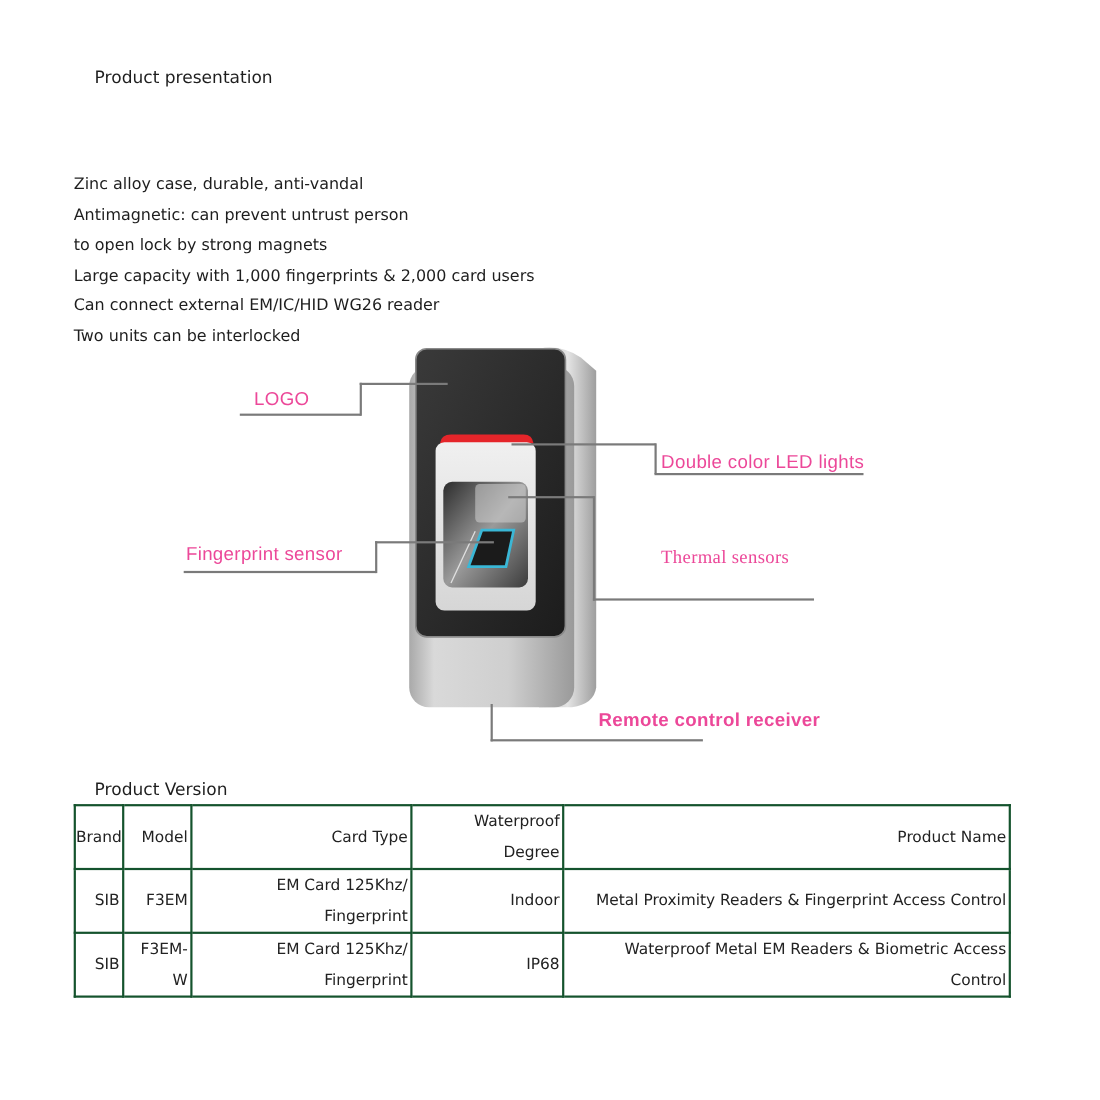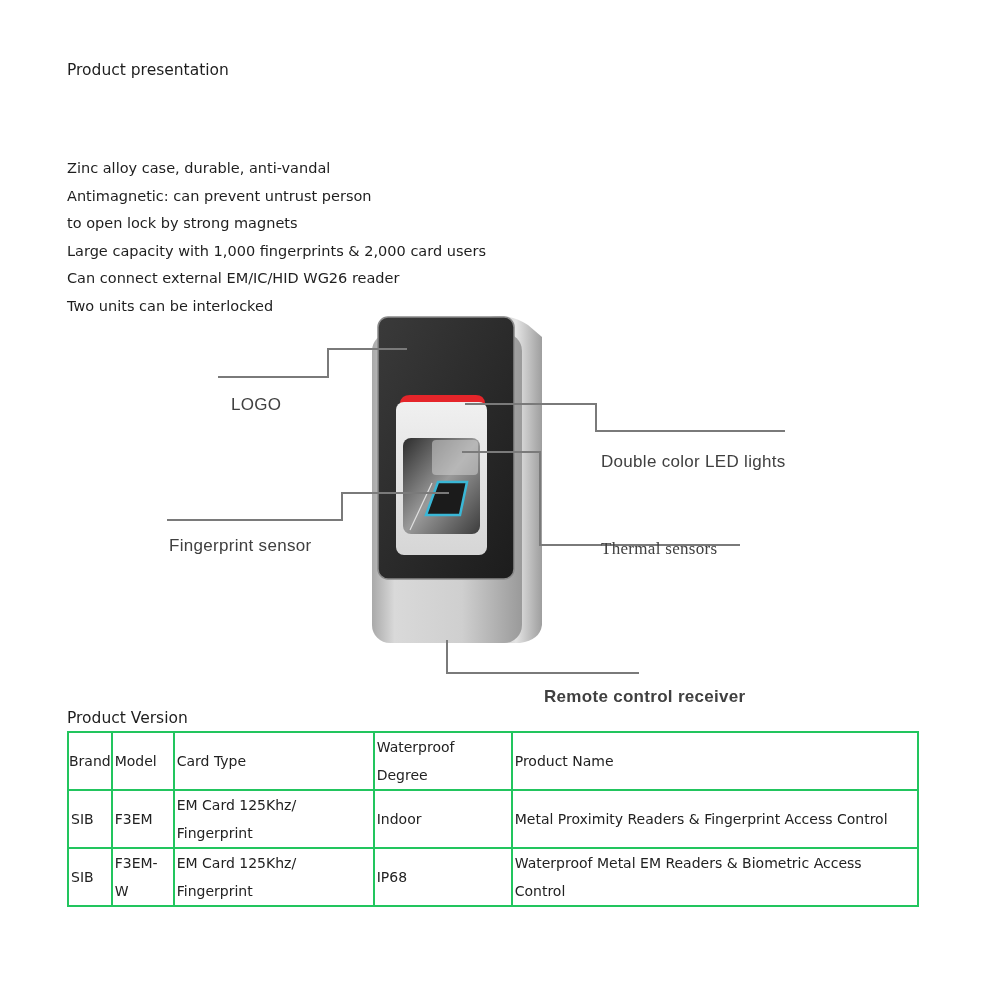--- a/index.html
+++ b/index.html
@@ -1,23 +1,23 @@
 <!DOCTYPE html>
 <html><head>
 <meta charset="utf-8">
 <style>
   html, body { margin: 0; padding: 0; background: #ffffff; }
   body { width: 1000px; height: 1000px; position: relative; overflow: hidden; font-family: "DejaVu Sans", sans-serif; color: #222; }
   .abs { position: absolute; }
-  .heading { font-size: 15.5px; color: #1e1e1e; }
+  .heading { font-size: 15.5px; color: #1e1e1e; margin-left: 19px; }
   .feat { font-size: 14.5px; color: #1e1e1e; line-height: 27.5px; }
-  .callout { font-family: "Liberation Sans", sans-serif; font-size: 17px; color: #404040; letter-spacing: 0.3px; white-space: nowrap; margin-top: 42px; }
+  .callout { font-family: "Liberation Sans", sans-serif; font-size: 17px; color: #ec4899; letter-spacing: 0.3px; white-space: nowrap; }
   .line { position: absolute; background: #7a7a7a; }
   table.spec { position: absolute; left: 67px; top: 731px; border-collapse: collapse; font-size: 14px; color: #222; }
-  table.spec td { border: 2px solid #22c55e; text-align: left; vertical-align: middle; line-height: 28px; padding: 0 2px; }
+  table.spec td { border: 2px solid #14532d; text-align: right; vertical-align: middle; line-height: 28px; padding: 0 2px; }
   .device { position: absolute; }
 </style>
 </head>
 <body>
 
 <div class="abs heading" style="left:67px; top:61px;">Product presentation</div>
 
 <div class="abs feat" style="left:67px; top:112px;margin-top:43px;">
   <div>Zinc alloy case, durable, anti-vandal</div>
   <div>Antimagnetic: can prevent untrust person</div>

